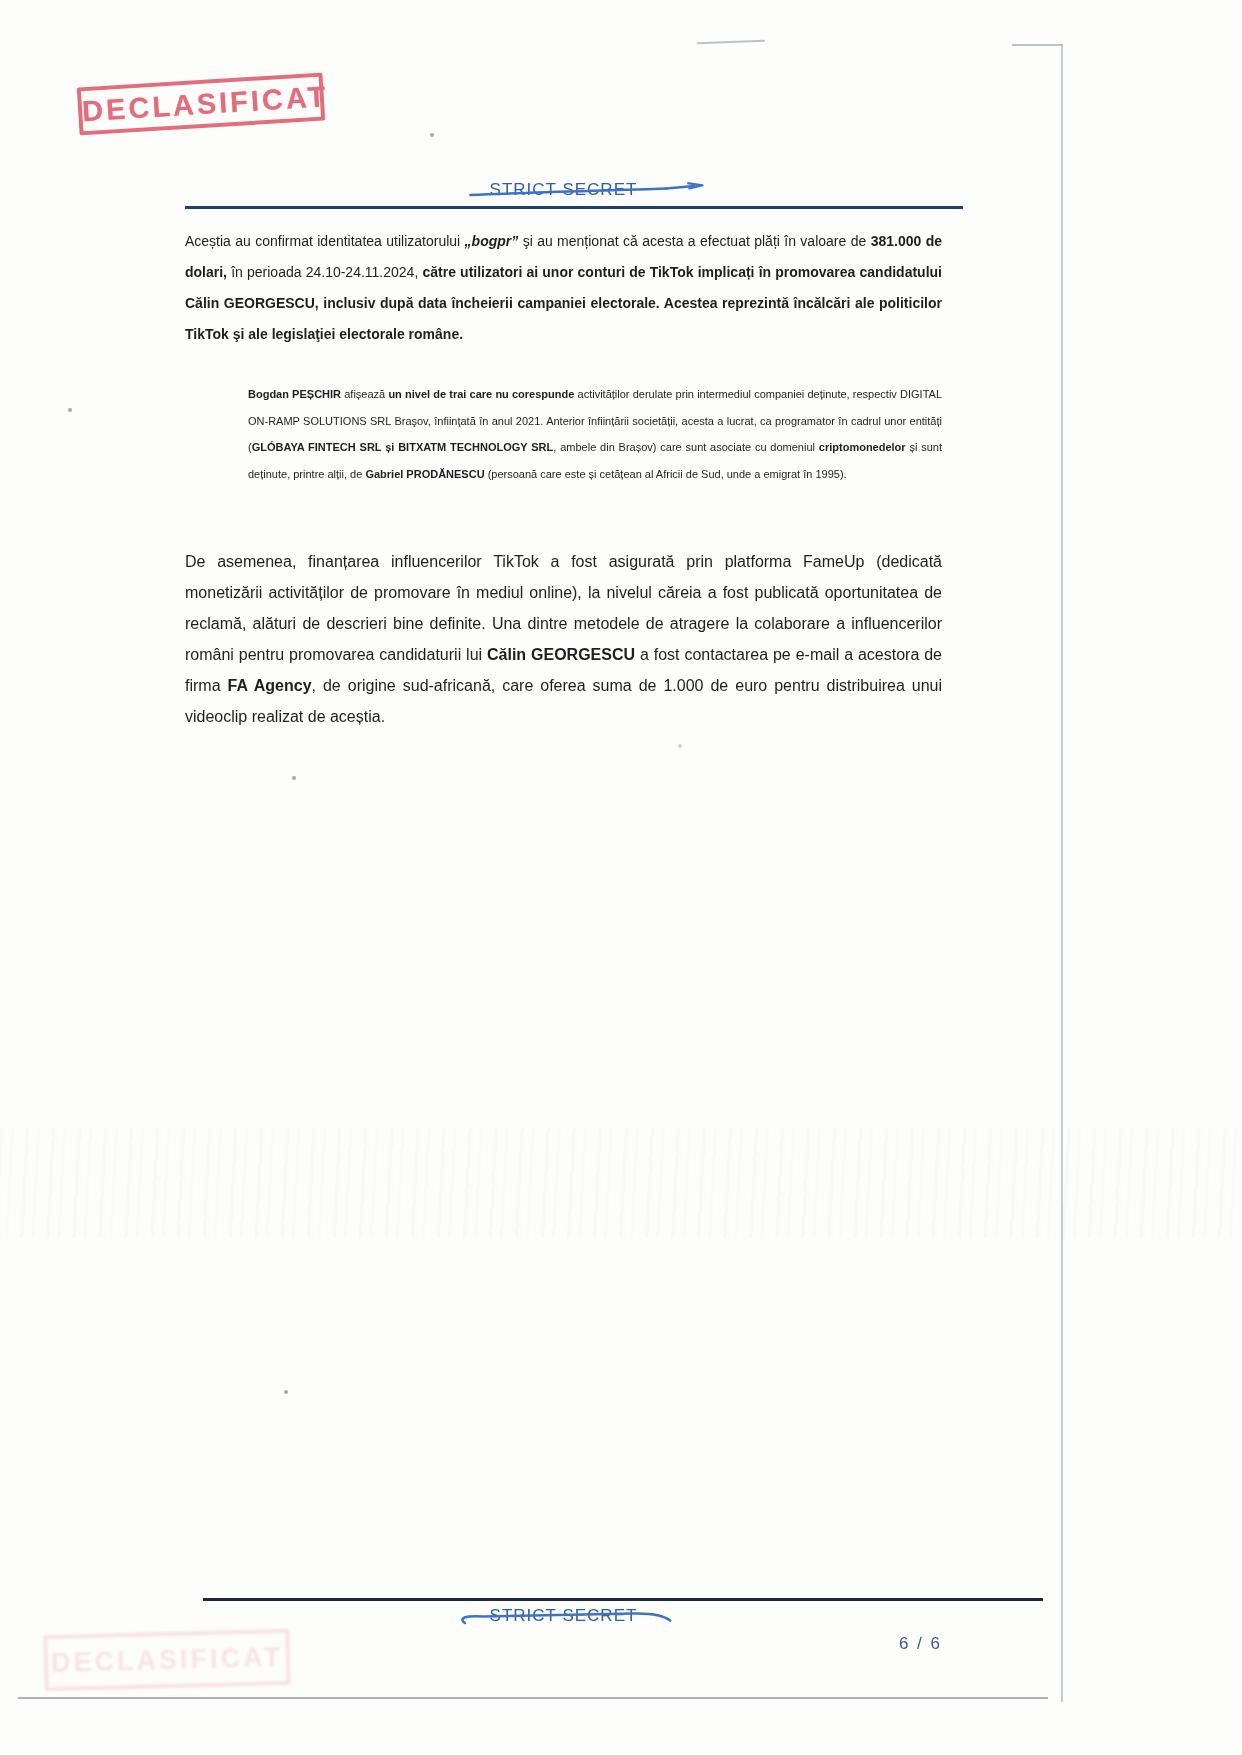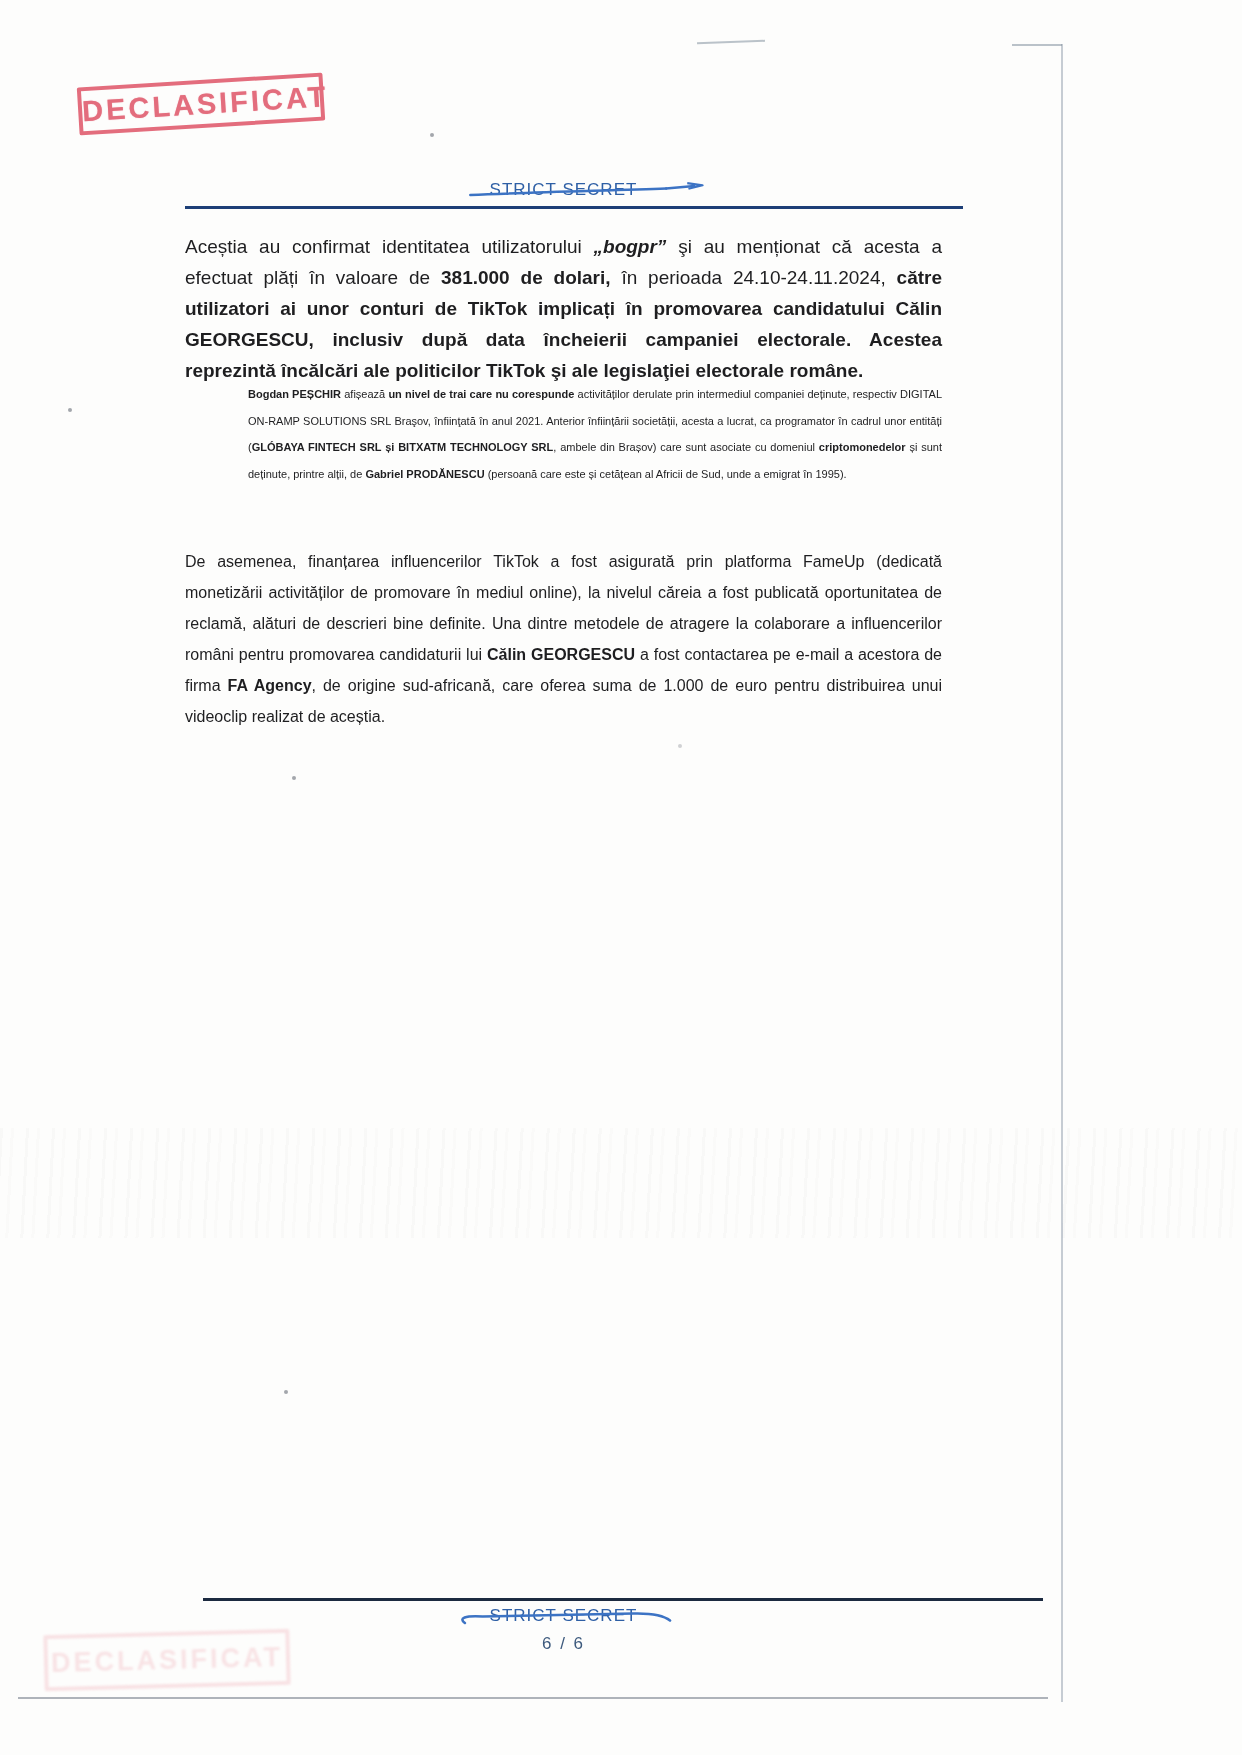--- a/index.html
+++ b/index.html
@@ -56,33 +56,33 @@
     position:absolute;left:-18px;top:-4px;
     width:calc(100% + 80px);height:30px;
     overflow:visible;pointer-events:none;
   }
   .ftr-wrap svg{left:-30px;width:calc(100% + 66px);}
   .rule{position:absolute;background:#1d3f77;}
   .rule-top{left:185px;top:206px;width:778px;height:3px;}
   .rule-bottom{left:203px;top:1598px;width:840px;height:3px;background:#1c2a40;}
   .page-num{
     position:absolute;left:185px;width:757px;top:1634px;
-    text-align:center;
+    text-align:right;
     font-size:17px;letter-spacing:2px;
     color:#3d5a7d;
   }
   
   .para{
     position:absolute;
     text-align:justify;
     color:#1e1e20;
   }
   .para .b{font-weight:700;}
   .para .i{font-style:italic;}
-  .p1{left:185px;top:212px;width:757px;font-size:19px;line-height:31px;}
+  .p1{left:185px;top:212px;width:757px;font-size:14px;line-height:31px;}
   .p2{left:248px;top:370px;width:694px;font-size:11px;line-height:26.5px;}
   .p3{left:185px;top:530px;width:757px;font-size:16px;line-height:31px;}
   
   .edge-v{position:absolute;left:1061px;top:44px;width:2px;height:1658px;background:rgba(130,145,162,.45);}
   .edge-b{position:absolute;left:18px;top:1697px;width:1030px;height:2px;background:rgba(95,105,120,.5);}
   .dash{position:absolute;background:rgba(120,135,150,.5);height:2px;}
   .dash-1{left:697px;top:41px;width:68px;transform:rotate(-2deg);}
   .dash-2{left:1012px;top:44px;width:50px;}
   .speck{position:absolute;width:4px;height:4px;border-radius:50%;background:rgba(90,95,105,.55);}
   .noise-band{

